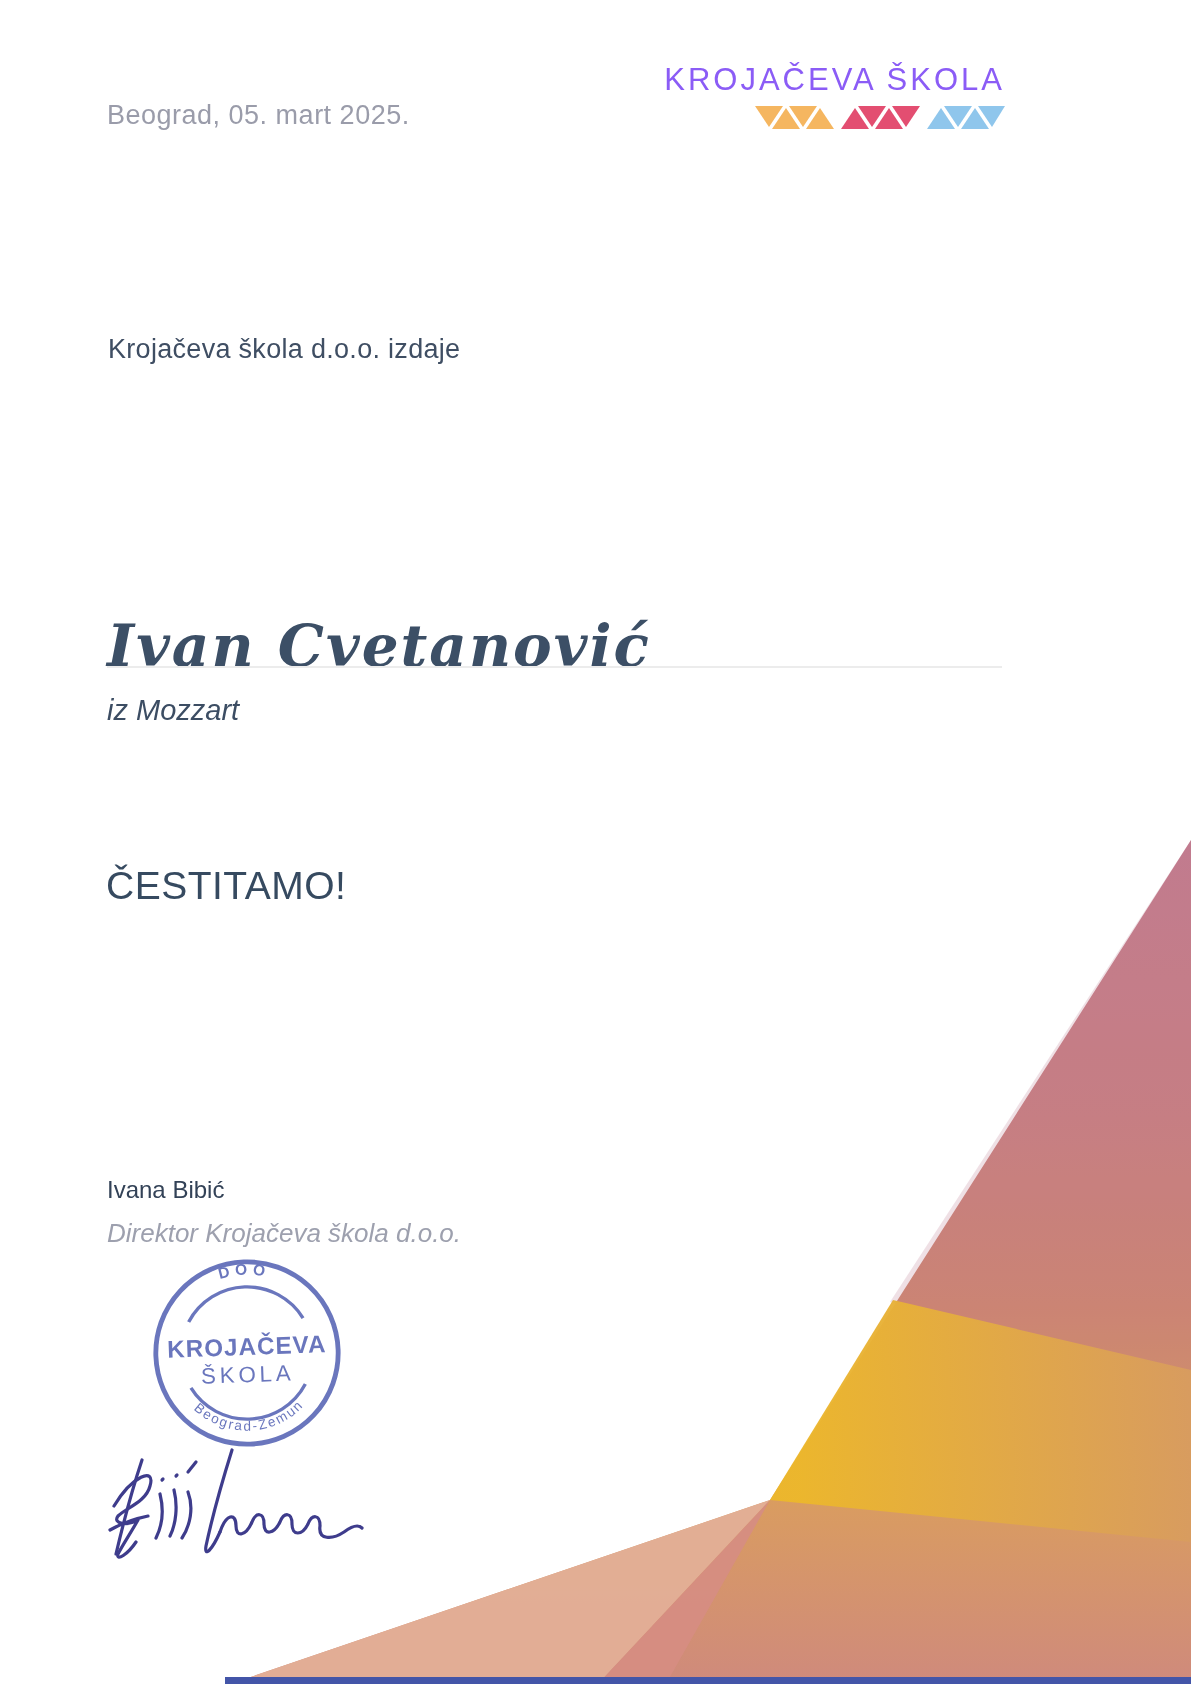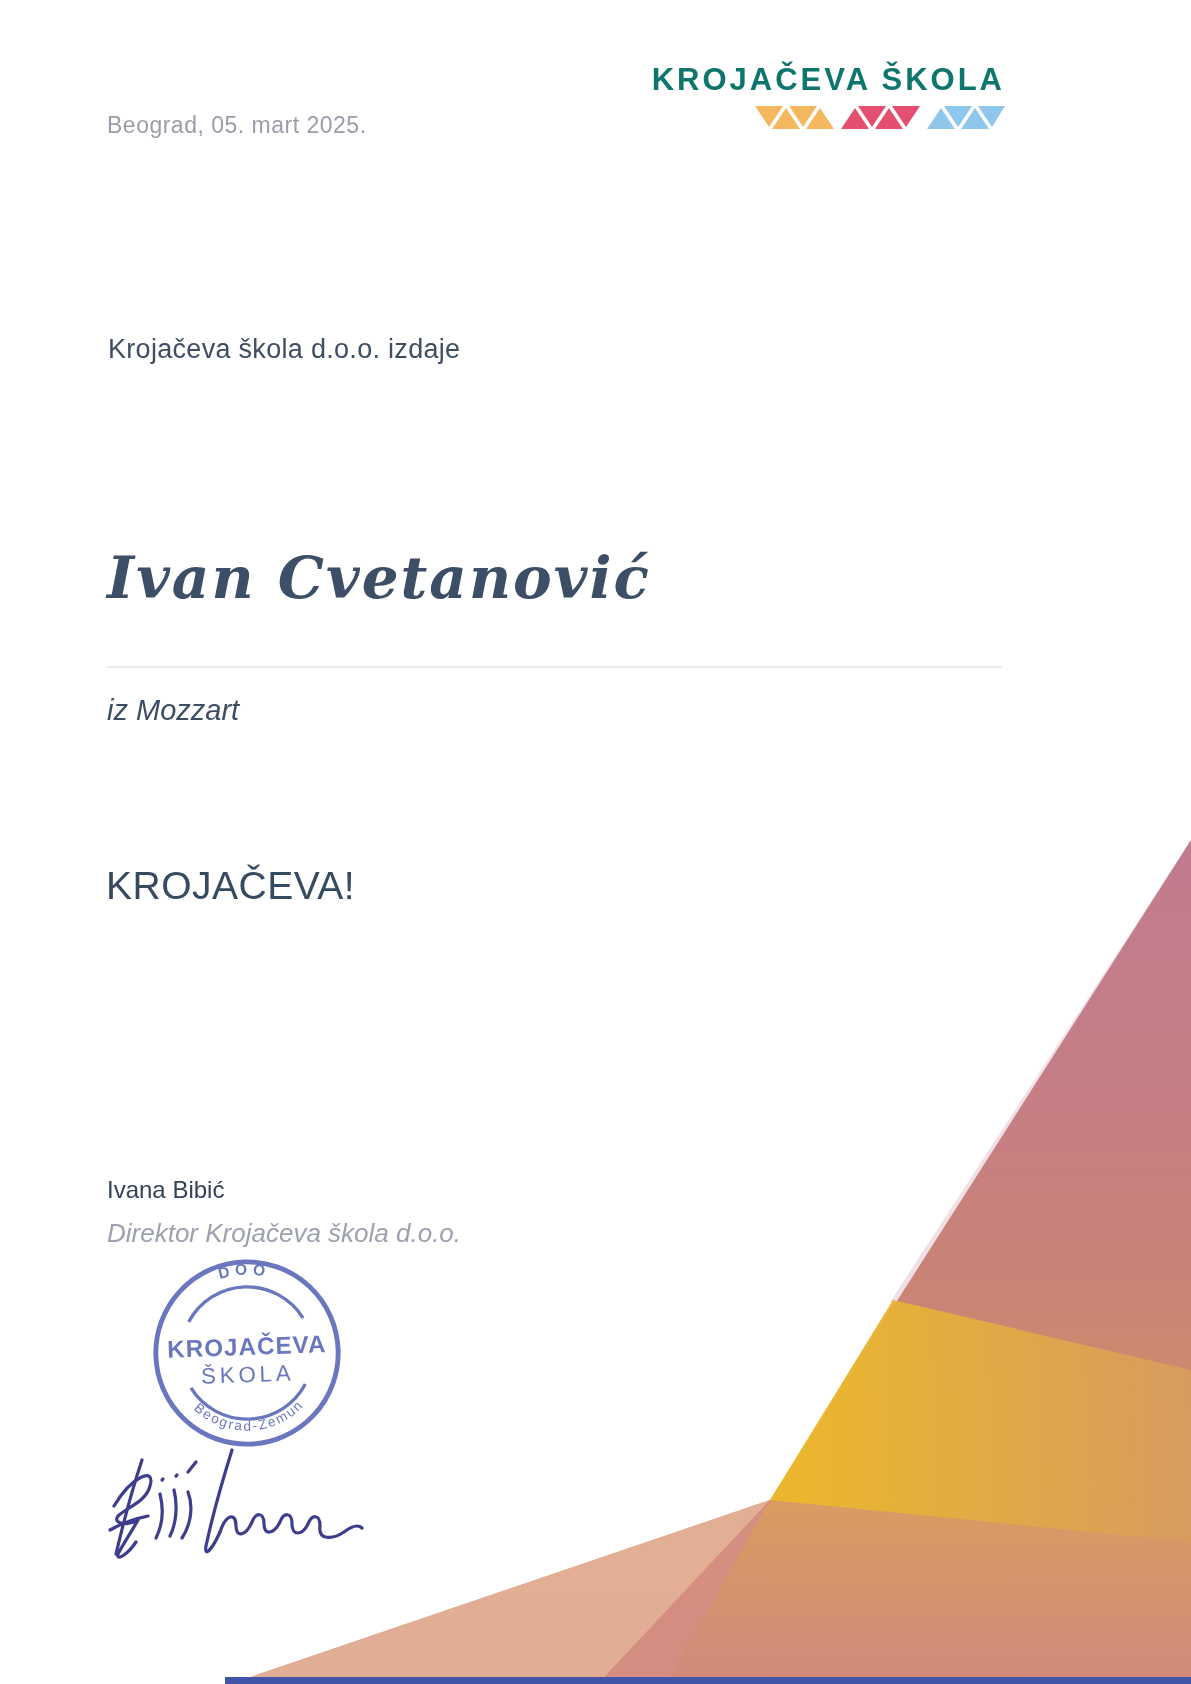--- a/index.html
+++ b/index.html
@@ -8,42 +8,42 @@
     width:1191px;height:1684px;
     margin:0 auto;
     background:#ffffff;
     overflow:hidden;
     font-family:"Liberation Sans", sans-serif;
   }
   .bg-art{position:absolute;left:0;top:0;width:1191px;height:1684px;z-index:0;}
   .content{position:absolute;left:0;top:0;width:100%;height:100%;z-index:1;}
 
   .date{
-    position:absolute;left:107px;top:112px;
-    font-size:23px;color:#9a9caa;letter-spacing:.5px;
+    position:absolute;left:107px;top:100px;
+    font-size:27px;color:#9a9caa;letter-spacing:.5px;
   }
 
   .logo{position:absolute;top:62px;right:186px;text-align:right;}
   .logo-text{
-    font-size:31px;color:#0f766e;letter-spacing:3px;font-weight:700;
+    font-size:31px;color:#8b5cf6;letter-spacing:3px;font-weight:400;
     white-space:nowrap;
   }
   .logo-tris{margin-top:8px;display:block;margin-left:auto;}
 
   .issuer{
     position:absolute;left:108px;top:334px;
     font-size:27px;color:#3f4e63;letter-spacing:.3px;text-align:center;
   }
   .title{
     position:absolute;left:104px;top:360px;
     font-size:78px;font-weight:800;color:#35465c;letter-spacing:1px;
   }
 
   .recipient-name{
-    position:absolute;left:107px;top:544px;
+    position:absolute;left:107px;top:612px;
     font-family:"DejaVu Serif", serif;
     font-style:italic;font-weight:600;
     font-size:58px;color:#3c4f66;letter-spacing:2px;
   }
   .name-rule{
     position:absolute;left:107px;top:666px;width:895px;height:2px;
     background:#ececec;
   }
   .company{
     position:absolute;left:107px;top:694px;
@@ -127,21 +127,21 @@
         <polygon points="223,0 250,0 237,21" fill="#8fc6ec"></polygon>
       </svg>
     </div>
 
     <div class="issuer">Krojačeva škola d.o.o. izdaje</div>
 
     <div class="recipient-name">Ivan Cvetanović</div>
     <div class="name-rule"></div>
     <div class="company">iz Mozzart</div>
 
-    <div class="congrats-title">KROJAČEVA!</div>
+    <div class="congrats-title">ČESTITAMO!</div>
 
     <div class="sig-name">Ivana Bibić</div>
     <div class="sig-role">Direktor Krojačeva škola d.o.o.</div>
 
     <svg class="stamp" width="198" height="194" viewBox="0 0 200 200" xmlns="http://www.w3.org/2000/svg" aria-hidden="true">
       <circle class="ring" cx="100" cy="100" r="94" stroke-width="5"></circle>
       <path class="ring" d="M41,66 A68,68 0 0 1 159,66" stroke-width="3.5"></path>
       <path class="ring" d="M41,134 A68,68 0 0 0 159,134" stroke-width="3.5"></path>
       <path id="stamp-arc-top" d="M29.9,59.5 A81,81 0 0 1 170.1,59.5" fill="none" stroke="none"></path>
       <path id="stamp-arc-bottom" d="M34.5,145.9 A80,80 0 0 0 165.5,145.9" fill="none" stroke="none"></path>

